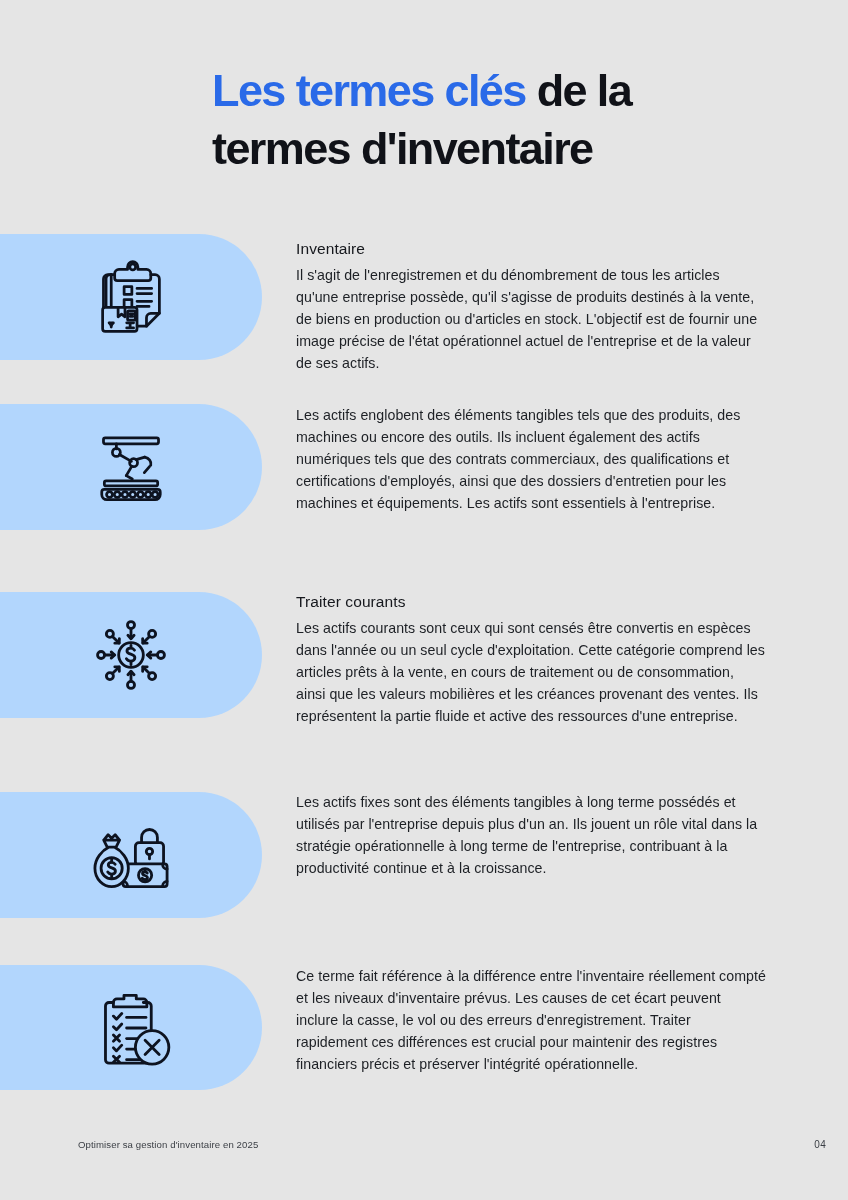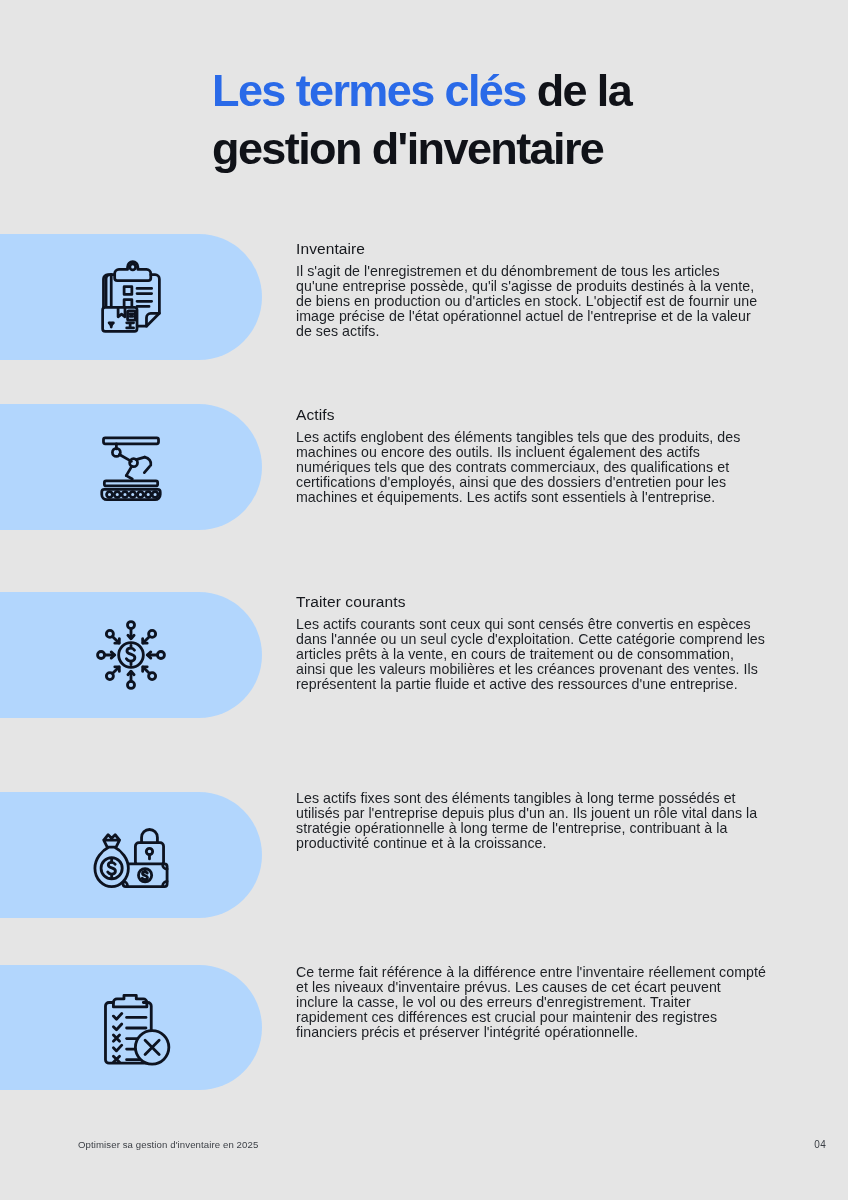--- a/index.html
+++ b/index.html
@@ -70,21 +70,21 @@
   .entry-title {
     font-size: 15.5px;
     line-height: 22px;
     font-weight: 400;
     color: #16181d;
     letter-spacing: 0.1px;
     margin-bottom: 4px;
   }
   .entry-body {
     font-size: 14.2px;
-    line-height: 15px;
+    line-height: 22px;
     font-weight: 400;
     color: #1d2025;
     letter-spacing: 0.05px;
   }
 
   
   .footer {
     position: absolute;
     left: 0;
     top: 1132px;
@@ -107,21 +107,21 @@
     letter-spacing: 0.3px;
   }
 </style>
 </head>
 <body>
 
 <div class="page">
 
   <div class="title-block">
     <div class="title-line"><span class="title-accent">Les termes clés</span><span> de la</span></div>
-    <div class="title-line">gestion d'inventaire</div>
+    <div class="title-line">termes d'inventaire</div>
   </div>
 
   <div class="entry" style="top:234px;">
     <div class="pill" style="height:126px;">
       <div class="icon-wrap">
         <svg width="86" height="86" viewBox="0 0 100 100" fill="none" stroke="#0d1320" stroke-width="3.2" stroke-linecap="round" stroke-linejoin="round">
           <path d="M36 18h10v-3a6 6 0 0 1 12 0v3h10a5 5 0 0 1 5 5v5a3 3 0 0 1-3 3H34a3 3 0 0 1-3-3v-5a5 5 0 0 1 5-5z"></path>
           <circle cx="52" cy="15" r="3.4"></circle>
           <path d="M31 24h-5a5 5 0 0 0-5 5v52a5 5 0 0 0 5 5h5"></path>
           <path d="M27 24h-4a5 5 0 0 0-5 5v52"></path>
@@ -166,21 +166,20 @@
           <circle cx="34" cy="82" r="3.4"></circle>
           <circle cx="43" cy="82" r="3.4"></circle>
           <circle cx="52" cy="82" r="3.4"></circle>
           <circle cx="61" cy="82" r="3.4"></circle>
           <circle cx="70" cy="82" r="3.4"></circle>
           <circle cx="78" cy="82" r="3.4"></circle>
         </svg>
       </div>
     </div>
     <div class="text-col" style="top:0px;">
-      <div class="entry-title">Actifs</div>
       <div class="entry-body">Les actifs englobent des éléments tangibles tels que des produits, des machines ou encore des outils. Ils incluent également des actifs numériques tels que des contrats commerciaux, des qualifications et certifications d'employés, ainsi que des dossiers d'entretien pour les machines et équipements. Les actifs sont essentiels à l'entreprise.</div>
     </div>
   </div>
 
   <div class="entry" style="top:592px;">
     <div class="pill" style="height:126px;">
       <div class="icon-wrap">
         <svg width="88" height="88" viewBox="0 0 100 100" fill="none" stroke="#0d1320" stroke-width="3.2" stroke-linecap="round" stroke-linejoin="round">
           <circle cx="50" cy="50" r="14"></circle>
           <path d="M54 44.5c-1-1.6-2.6-2.4-4.4-2.4-2.4 0-4.2 1.4-4.2 3.4 0 4.6 9 2.6 9 7.6 0 2.2-2 3.8-4.6 3.8-2.2 0-4-1-5-2.6"></path>

